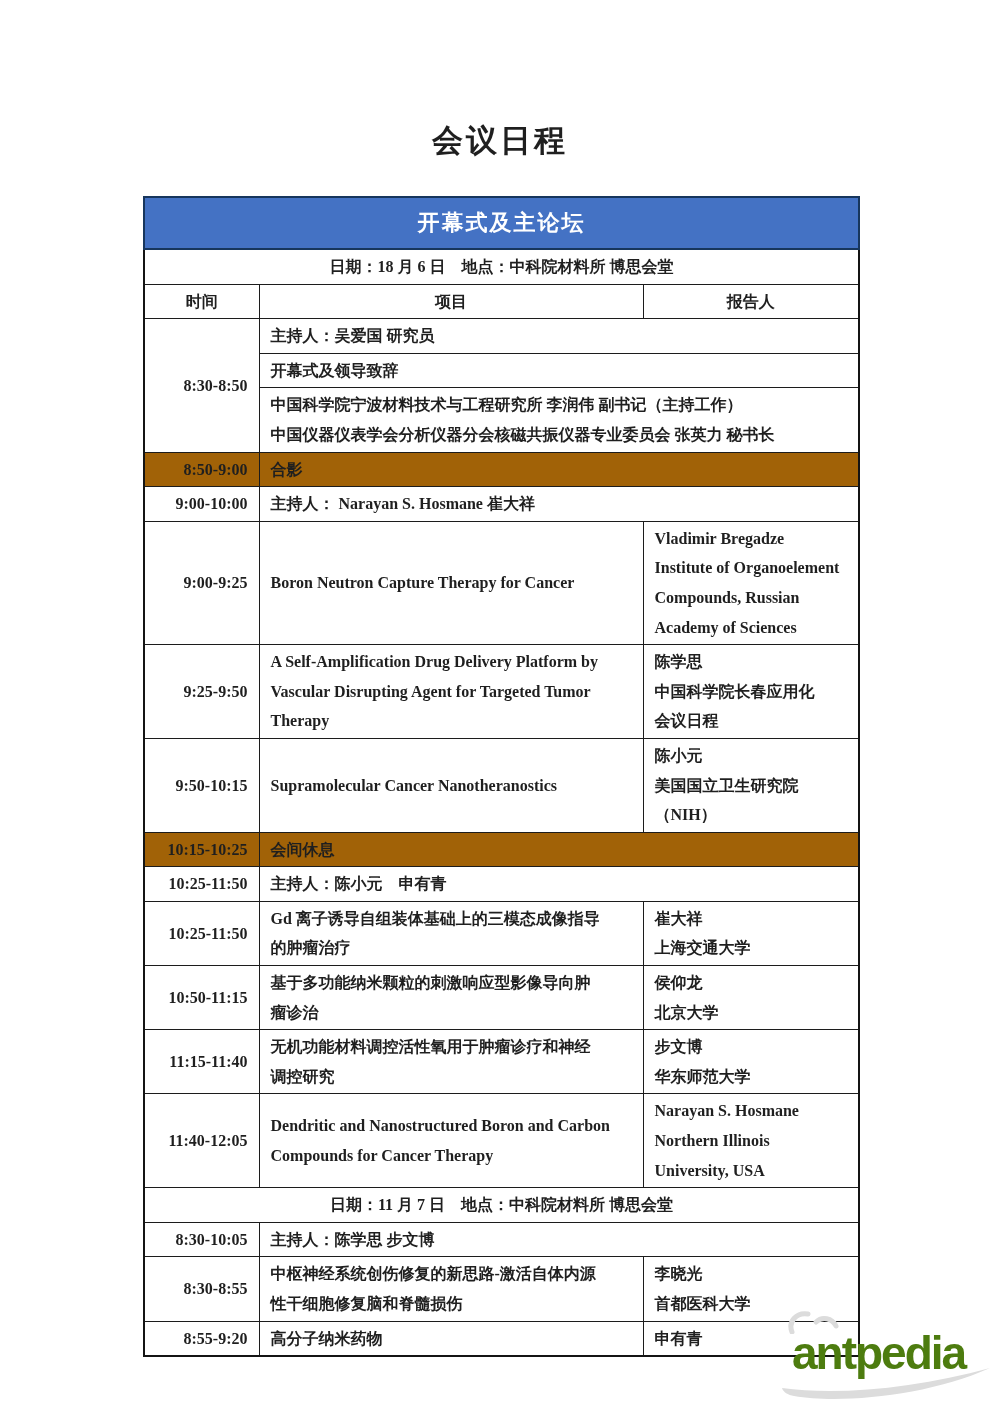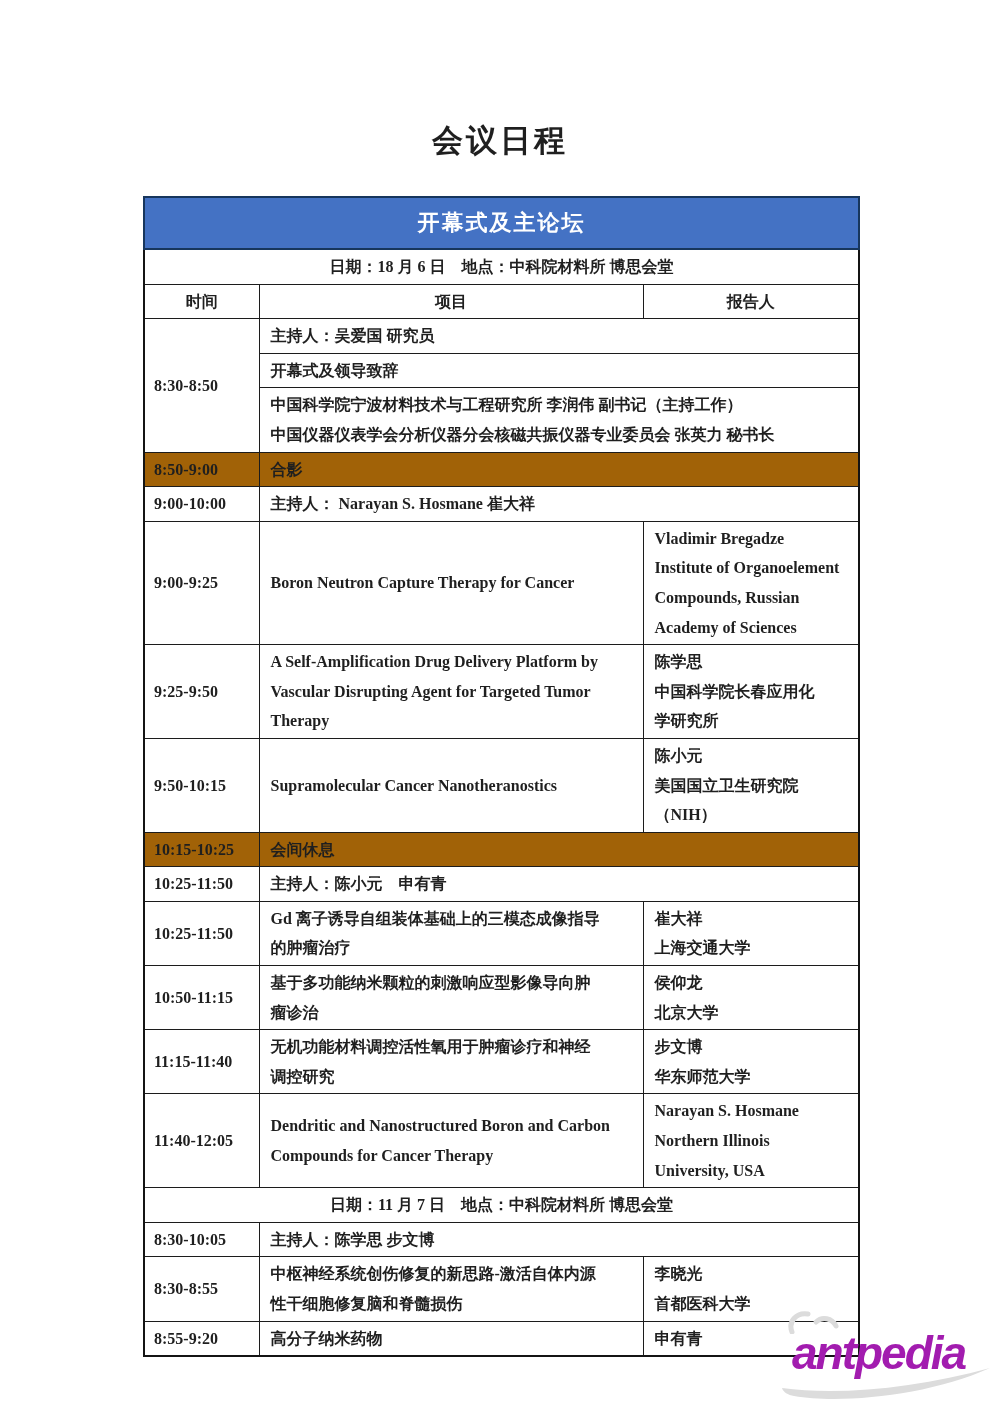--- a/index.html
+++ b/index.html
@@ -51,36 +51,35 @@
   }
   tr.date-row td, tr.colhead-row td {
     font-weight: bold;
     text-align: center;
   }
   tr.highlight-row td {
     background: #a16207;
     font-weight: bold;
   }
   td.center { text-align: left; }
-  td.time-cell { padding-left: 9px; }
+  td.time-cell { padding-left: 9px; text-align: right; }
   .watermark {
     position: absolute;
     right: 6px; bottom: 14px;
     width: 216px; height: 92px;
     pointer-events: none;
   }
   .wm-text {
     position: absolute;
     left: 14px; top: 18px;
     font-family: "Liberation Sans", "DejaVu Sans", sans-serif;
     font-weight: bold;
     font-size: 46px;
     letter-spacing: -2px;
-    color: #a21caf;
-    font-style: italic;
+    color: #4d7c0f;
   }
   .wm-swoosh { position: absolute; left: 0; top: 58px; }
   .wm-antenna { position: absolute; left: 8px; top: 0; }
 </style>
 </head>
 <body>
 
 <div class="page-title">会议日程</div>
 
 <table class="schedule">
@@ -132,21 +131,21 @@
 Compounds, Russian
 Academy of Sciences</td>
     </tr>
     <tr>
       <td class="time-cell">9:25-9:50</td>
       <td>A Self-Amplification Drug Delivery Platform by
 Vascular Disrupting Agent for Targeted Tumor
 Therapy</td>
       <td>陈学思
 中国科学院长春应用化
-学研究所</td>
+会议日程</td>
     </tr>
     <tr>
       <td class="time-cell">9:50-10:15</td>
       <td>Supramolecular Cancer Nanotheranostics</td>
       <td>陈小元
 美国国立卫生研究院
 （NIH）</td>
     </tr>
 
     <tr class="highlight-row">

